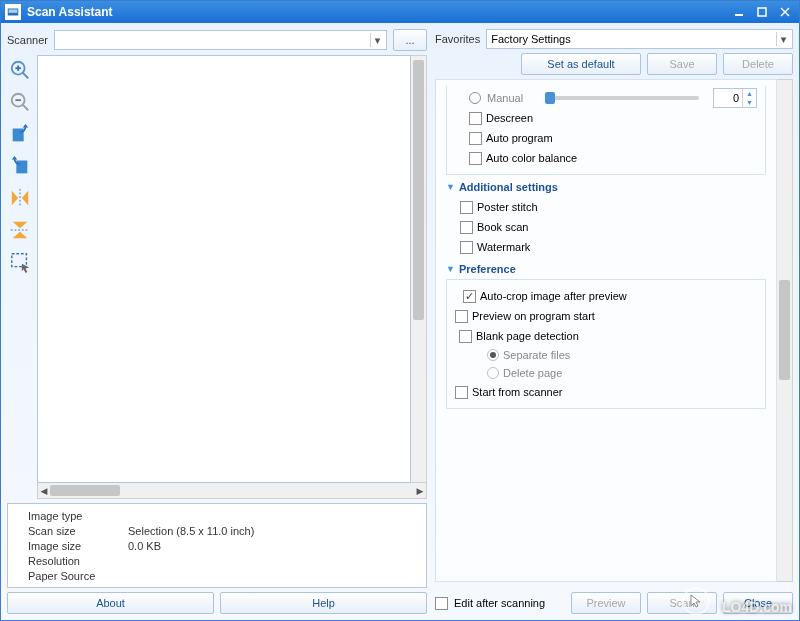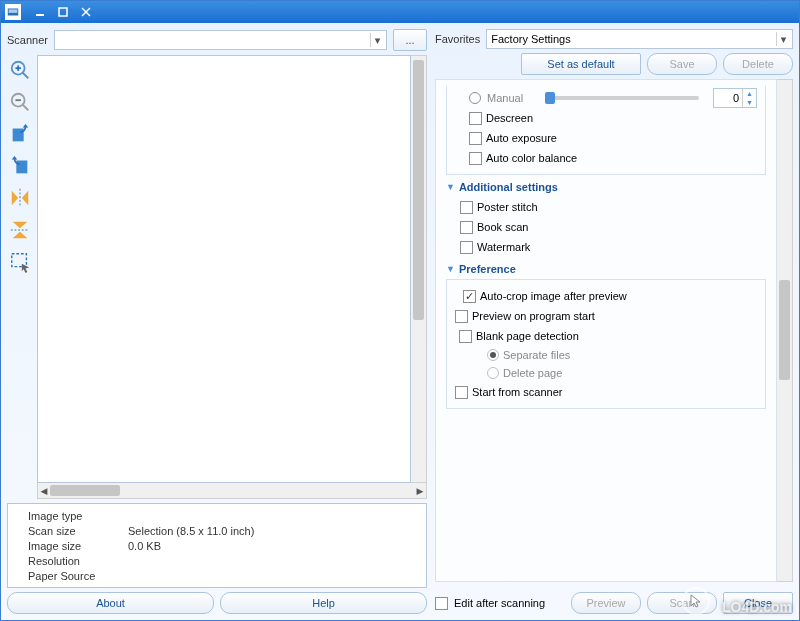--- a/index.html
+++ b/index.html
@@ -17,21 +17,21 @@
 .left-pane { width: 420px; display: flex; flex-direction: column; gap: 4px; }
 .right-pane { flex: 1; display: flex; flex-direction: column; gap: 4px; }
 
 .row { display: flex; align-items: center; gap: 6px; }
 .lbl { color: #333; }
 
 .dropdown { flex: 1; height: 20px; border: 1px solid #b5c7db; background: #fff; display: flex; align-items: center; padding: 0 4px; position: relative; }
 .dropdown .dd-arrow { position: absolute; right: 2px; top: 2px; width: 14px; height: 14px; border-left: 1px solid #d0d0d0; display: flex; align-items: center; justify-content: center; color: #555; }
 .btn { height: 22px; min-width: 70px; border: 1px solid #aac3de; background: linear-gradient(#fefefe, #e7eff8); color: #1a5296; display: flex; align-items: center; justify-content: center; cursor: pointer; border-radius: 2px; padding: 0 6px; }
 .btn.small { min-width: 34px; }
-.btn.disabled { color: #a8a8a8; cursor: default; border-radius: 10px; }
+.btn.disabled { color: #a8a8a8; cursor: default; }
 .btn.primary { background: linear-gradient(#9cc5f2, #5a9de0); color: #fff; border-color: #4d86c6; }
 
 .icon-toolbar { width: 30px; display: flex; flex-direction: column; gap: 6px; padding-top: 2px; }
 .tool-icon { width: 26px; height: 26px; display: flex; align-items: center; justify-content: center; cursor: pointer; border-radius: 2px; }
 .tool-icon svg { width: 22px; height: 22px; }
 
 .preview-area { flex: 1; display: flex; }
 .preview-canvas { flex: 1; border: 1px solid #b5c7db; background: #fff; position: relative; }
 .scroll-v { width: 16px; background: #f0f0f0; border: 1px solid #d0d0d0; border-left: none; position: relative; }
 .scroll-v .thumb { position: absolute; left: 2px; right: 2px; top: 4px; height: 260px; background: #c6c6c6; border-radius: 2px; }
@@ -39,21 +39,21 @@
 .scroll-h .thumb { position: absolute; top: 2px; bottom: 2px; left: 12px; width: 70px; background: #c6c6c6; border-radius: 2px; }
 .scroll-h .arrow { width: 12px; text-align: center; color: #555; font-size: 9px; }
 .scroll-h .arrow.r { position: absolute; right: 0; }
 
 .info-box { border: 1px solid #b5c7db; background: #fff; padding: 4px 20px; }
 .info-line { display: flex; height: 15px; align-items: center; }
 .info-k { width: 100px; color: #333; }
 .info-v { color: #333; }
 
 .btn-row { display: flex; gap: 6px; }
-.btn-row .btn { flex: 1; border-radius: 10px; }
+.btn-row .btn { flex: 1; }
 
 .group-box { border: 1px solid #d6e2ef; background: #fcfdff; padding: 6px 8px; }
 .section-hdr { display: flex; align-items: center; gap: 4px; color: #1a5296; font-weight: bold; margin: 6px 0 4px; cursor: pointer; }
 .section-hdr .tri { color: #4a90d9; font-size: 9px; }
 .chk-row { display: flex; align-items: center; gap: 4px; height: 20px; margin-left: 14px; }
 .chk { width: 13px; height: 13px; border: 1px solid #8e8e8e; background: #fff; display: flex; align-items: center; justify-content: center; }
 .chk.checked::after { content: "✓"; font-size: 11px; color: #333; line-height: 1; }
 .radio { width: 12px; height: 12px; border: 1px solid #8e8e8e; border-radius: 50%; display: flex; align-items: center; justify-content: center; }
 .radio.sel::after { content: ""; width: 6px; height: 6px; background: #555; border-radius: 50%; }
 .radio-row { display: flex; align-items: center; gap: 4px; height: 18px; margin-left: 32px; color: #888; }
@@ -80,20 +80,21 @@
 <body>
 
 <div class="window">
   <div class="titlebar">
     <span class="icon">
       <svg viewBox="0 0 16 16">
           <rect x="2" y="4" width="12" height="8" fill="#2d6fb5"></rect>
           <rect x="3" y="5" width="10" height="4" fill="#a6cef0"></rect>
         </svg>
     </span>
+    <span class="title">Scan Assistant</span>
     <span class="win-btn">
         <svg viewBox="0 0 10 10">
           <rect x="1" y="7" width="8" height="2" fill="#fff"></rect>
         </svg>
       </span>
     <span class="win-btn">
         <svg viewBox="0 0 10 10">
           <rect x="1" y="1" width="8" height="8" fill="none" stroke="#fff" stroke-width="1.5"></rect>
         </svg>
       </span>
@@ -243,21 +244,21 @@
                     <div>▼</div>
                   </div>
               </div>
             </div>
             <div class="chk-row">
                 <span class="chk"></span>
                 <span>Descreen</span>
               </div>
             <div class="chk-row">
                 <span class="chk"></span>
-                <span>Auto exposure</span>
+                <span>Auto program</span>
               </div>
             <div class="chk-row">
                 <span class="chk"></span>
                 <span>Auto color balance</span>
               </div>
           </div>
 
           <div class="section-hdr">
               <span class="tri">▼</span>
               <span>Additional settings</span>

